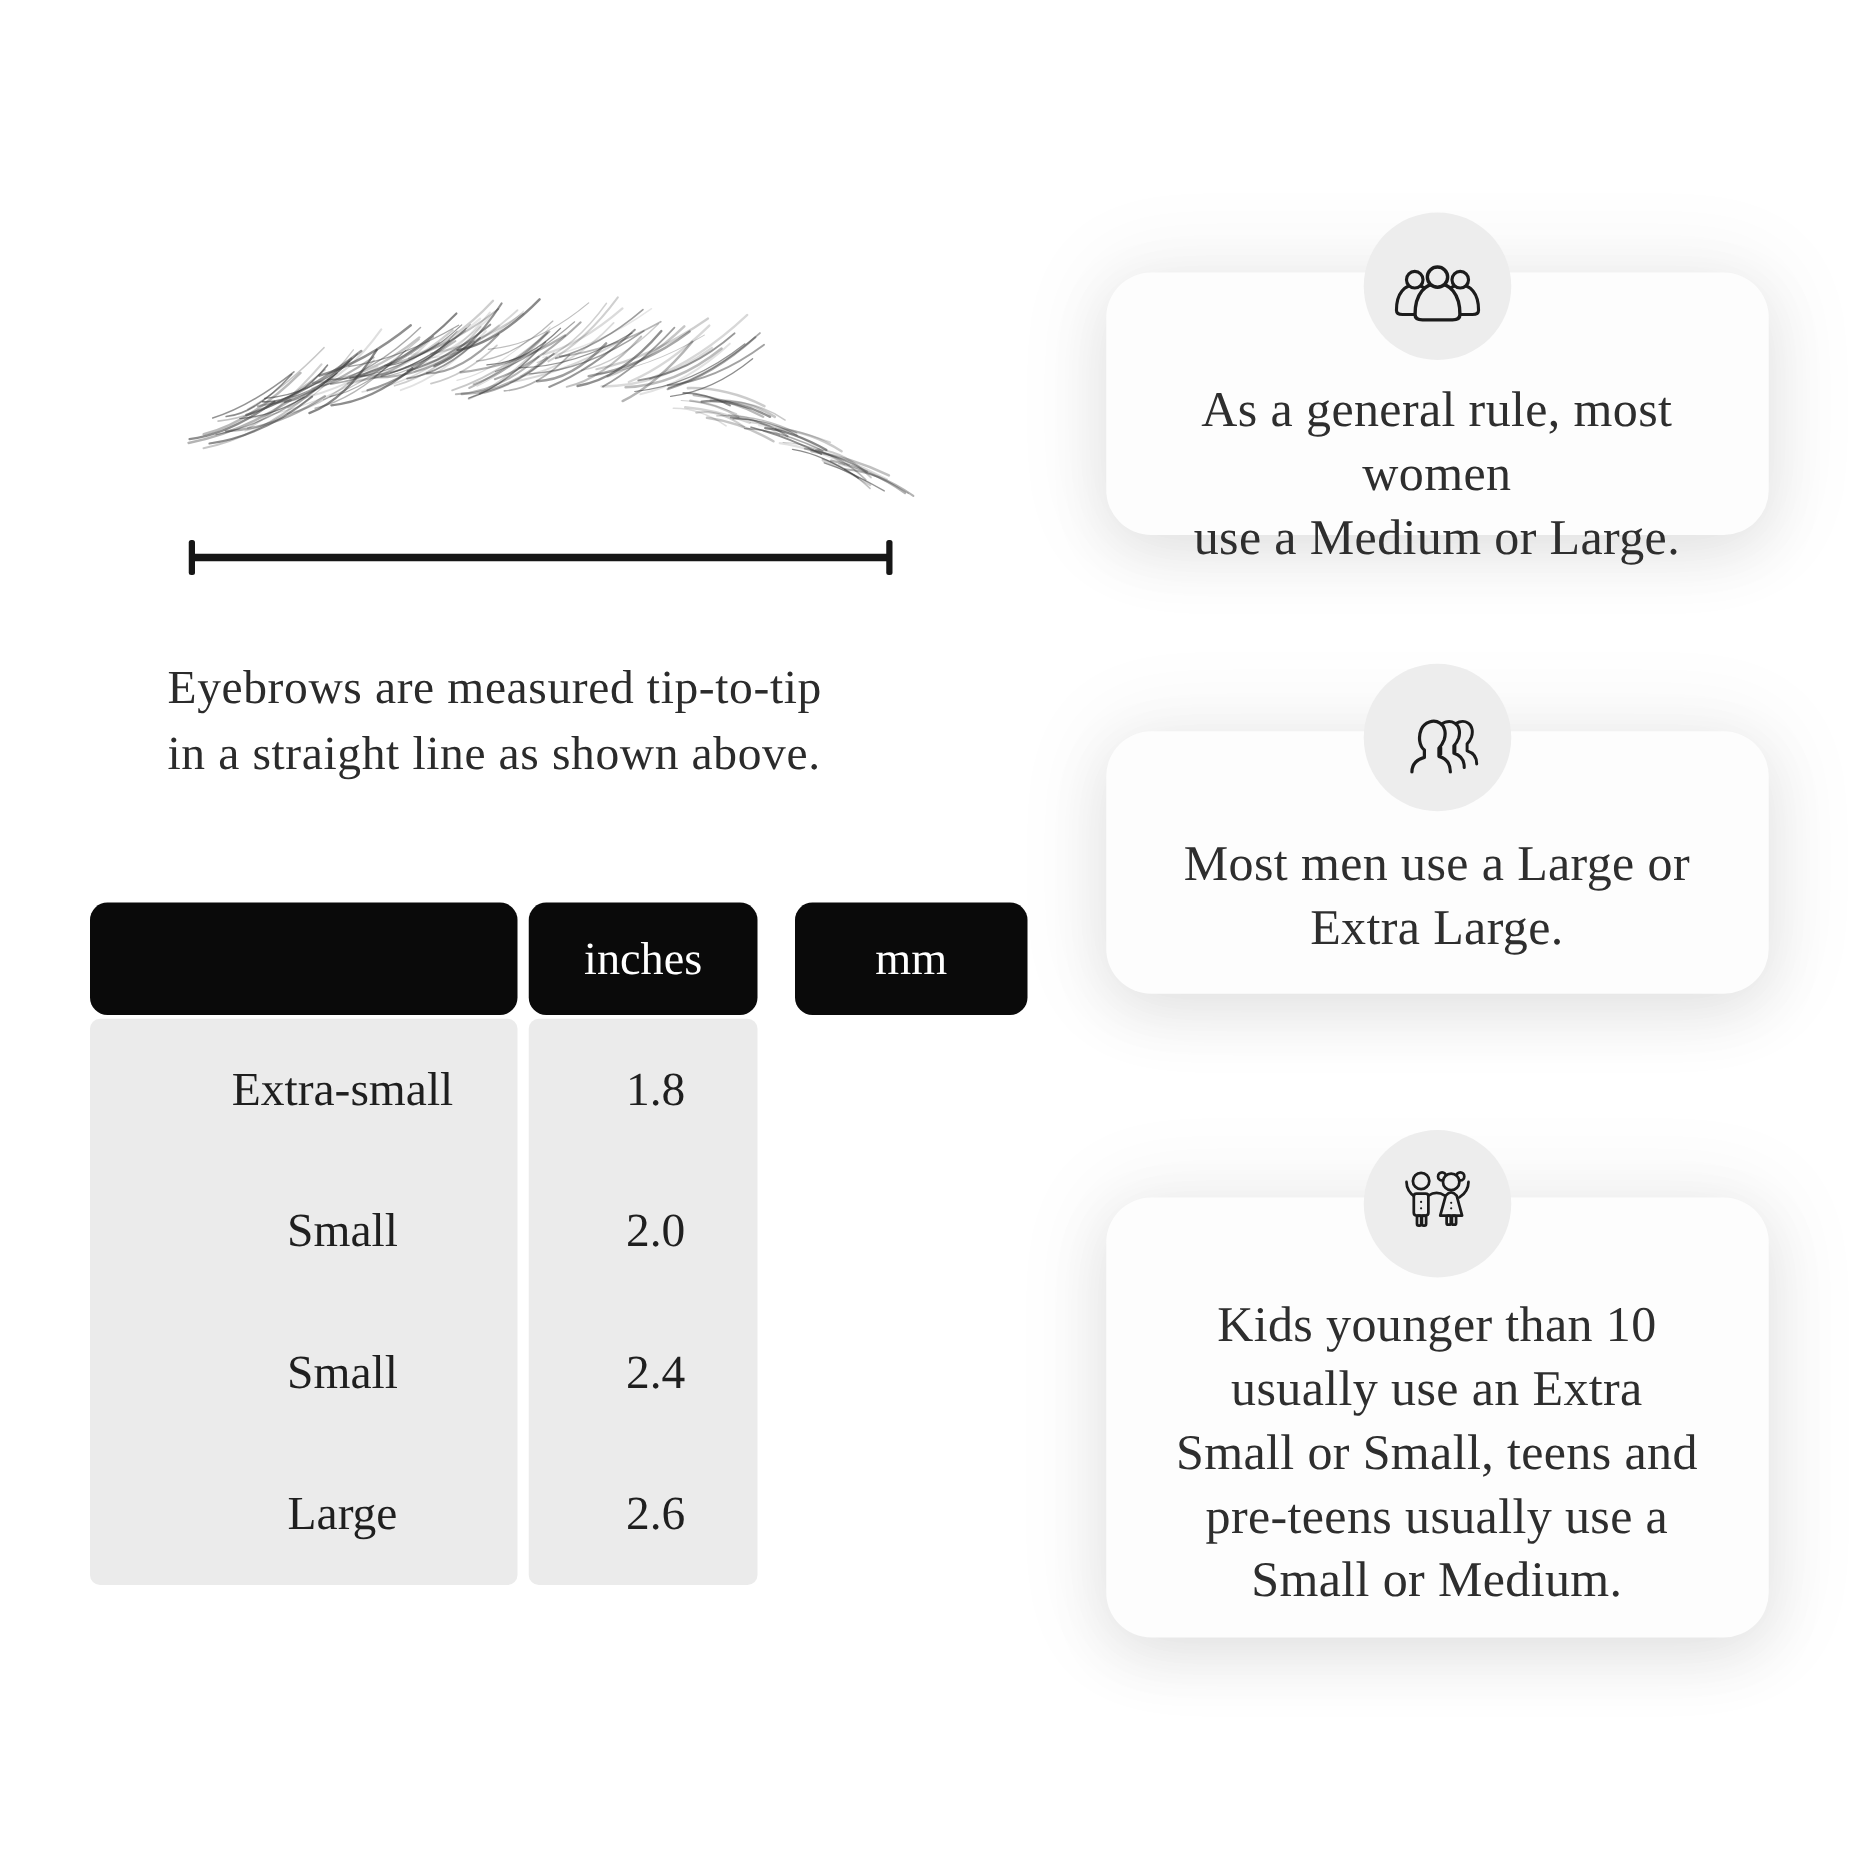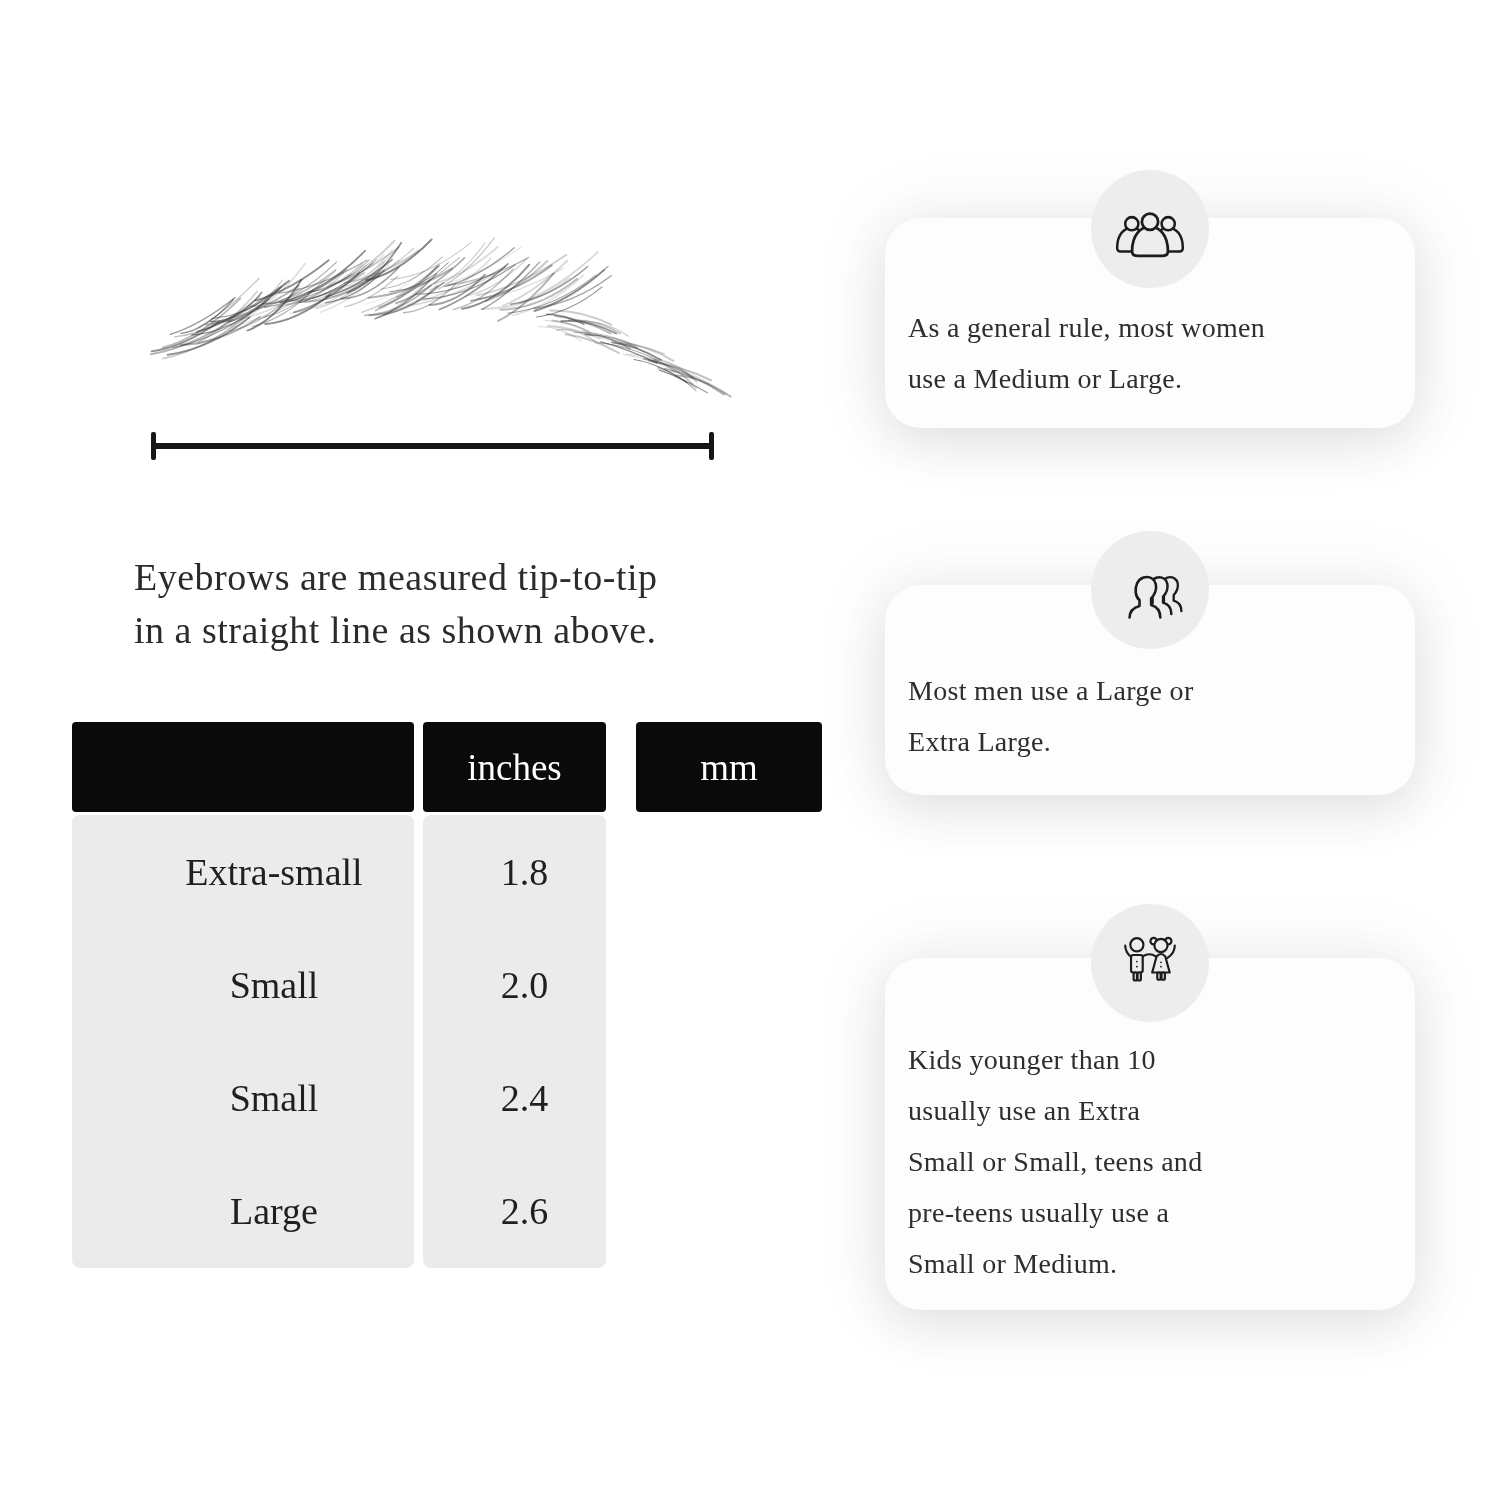--- a/index.html
+++ b/index.html
@@ -11,47 +11,47 @@
 
   
   .mline{position:absolute;left:151px;top:432px;width:563px;height:28px;}
   .mline .bar{position:absolute;left:2px;right:2px;top:11px;height:6px;background:#161616;border-radius:2px;}
   .mline .cap{position:absolute;top:0;bottom:0;width:5px;background:#161616;border-radius:2px;}
   .mline .capL{left:0;}
   .mline .capR{right:0;}
 
   
   .caption{position:absolute;left:134px;top:524px;font-size:38px;line-height:53px;
-           white-space:pre-line;color:#2b2b2b;letter-spacing:.5px;margin-top:27px;}
+           white-space:pre-line;color:#2b2b2b;letter-spacing:.5px;}
 
   
   .sizetable{position:absolute;left:72px;top:722px;width:728px;height:546px;}
   .sizetable .block{position:absolute;box-sizing:border-box;}
   .c1{left:0;width:342px;}
   .c2{left:351px;width:183px;}
   .c3{left:564px;width:186px;}
-  .th{top:0;height:90px;background:#0a0a0a;border-radius:4px;color:#ffffff;
+  .th{top:0;height:90px;background:#0a0a0a;border-radius:14px;color:#ffffff;
       display:flex;align-items:center;justify-content:center;font-size:37px;}
   .tcol{top:93px;height:453px;background:#ebebeb;border-radius:8px;
         display:flex;flex-direction:column;align-items:center;}
   .cell{flex:1;display:flex;align-items:center;font-size:38px;color:#1f1f1f;padding-left:20px;}
   .tcol.c1 .cell{justify-content:flex-start;padding-left:62px;}
   .tcol.c2 .cell,.tcol.c3 .cell{justify-content:center;}
 
   
   .card{position:absolute;left:885px;width:530px;background:#fdfdfd;border-radius:36px;
         box-shadow:0 14px 50px rgba(0,0,0,0.09),0 0 70px 18px rgba(0,0,0,0.045);}
   .card-1{top:218px;height:210px;}
   .card-2{top:585px;height:210px;}
   .card-3{top:958px;height:352px;}
   .circle{position:absolute;left:50%;transform:translateX(-50%);width:118px;height:118px;
           border-radius:50%;background:#ededed;display:flex;align-items:center;justify-content:center;}
   .card-1 .circle{top:-48px;}
   .card-2 .circle,.card-3 .circle{top:-54px;}
-  .card-text{position:absolute;left:23px;right:24px;font-size:28px;
+  .card-text{position:absolute;left:23px;right:24px;text-align:center;font-size:40px;
              line-height:51px;color:#2e2e2e;white-space:pre-line;letter-spacing:.3px;}
   .card-1 .card-text{top:84px;}
   .card-2 .card-text{top:80px;}
   .card-3 .card-text{top:76px;}
 
   .icon-svg{display:block;}
   .icon-svg *{vector-effect:none;}
 </style>
 </head>
 <body>

